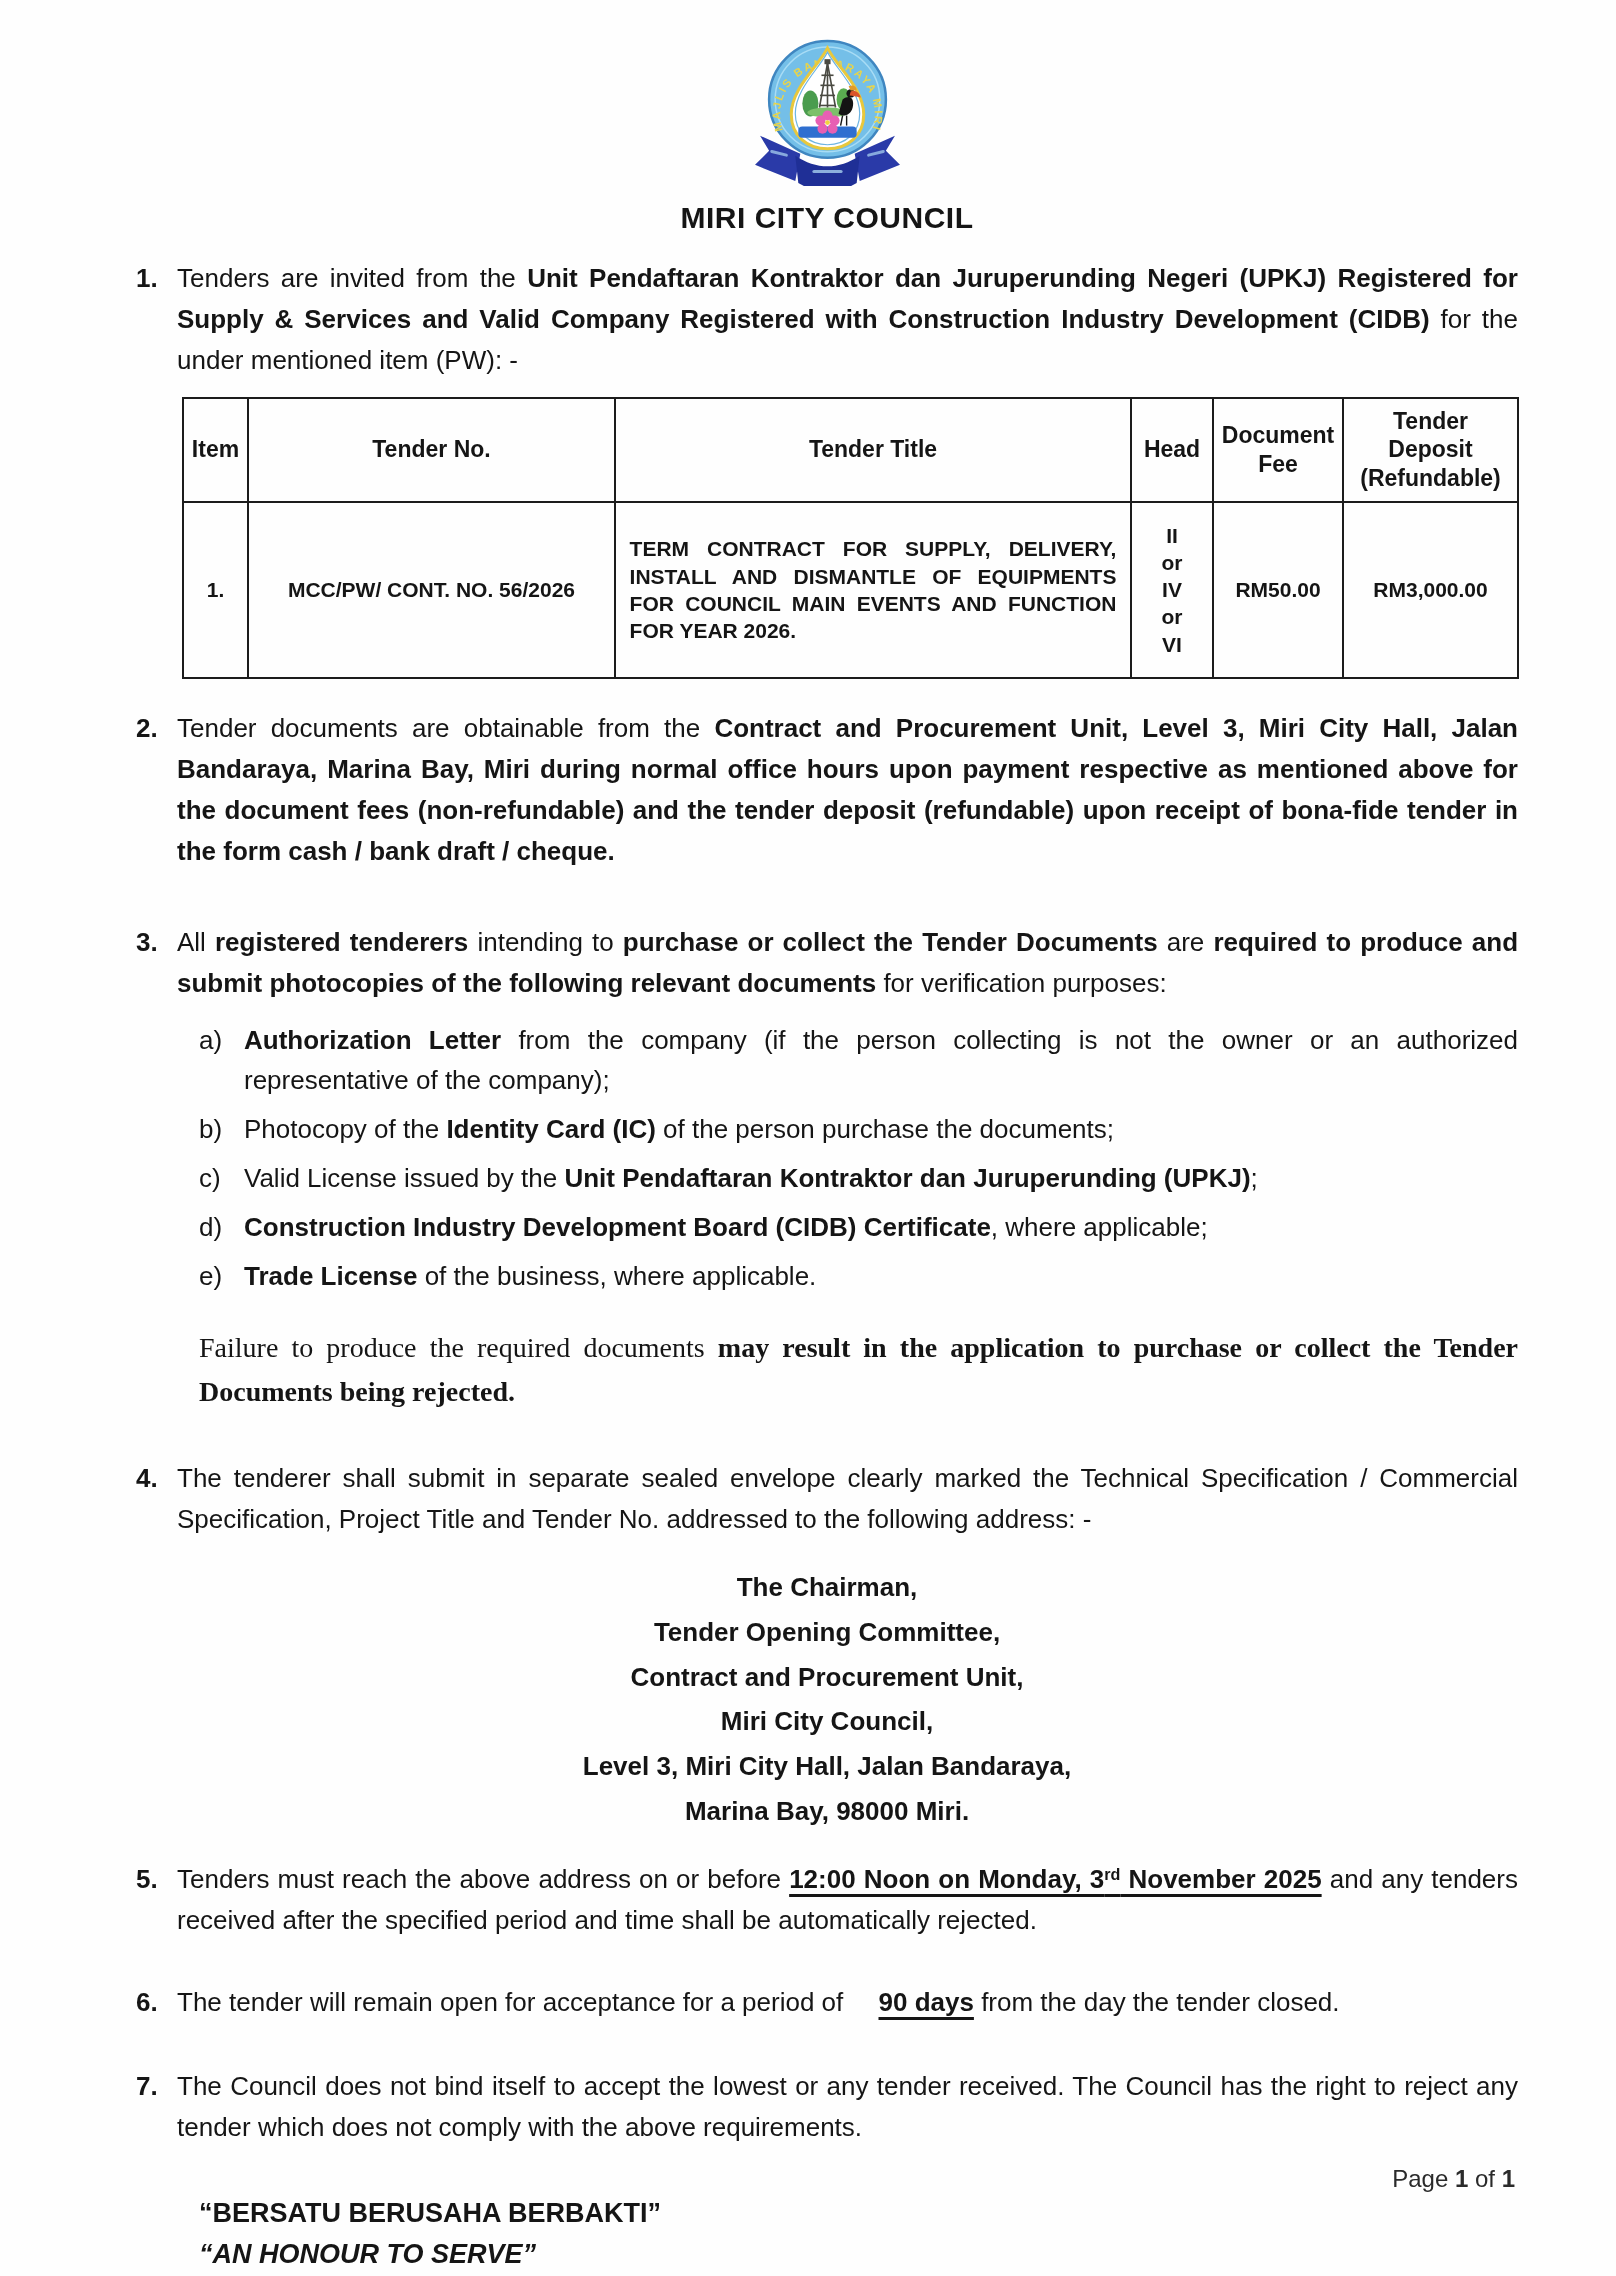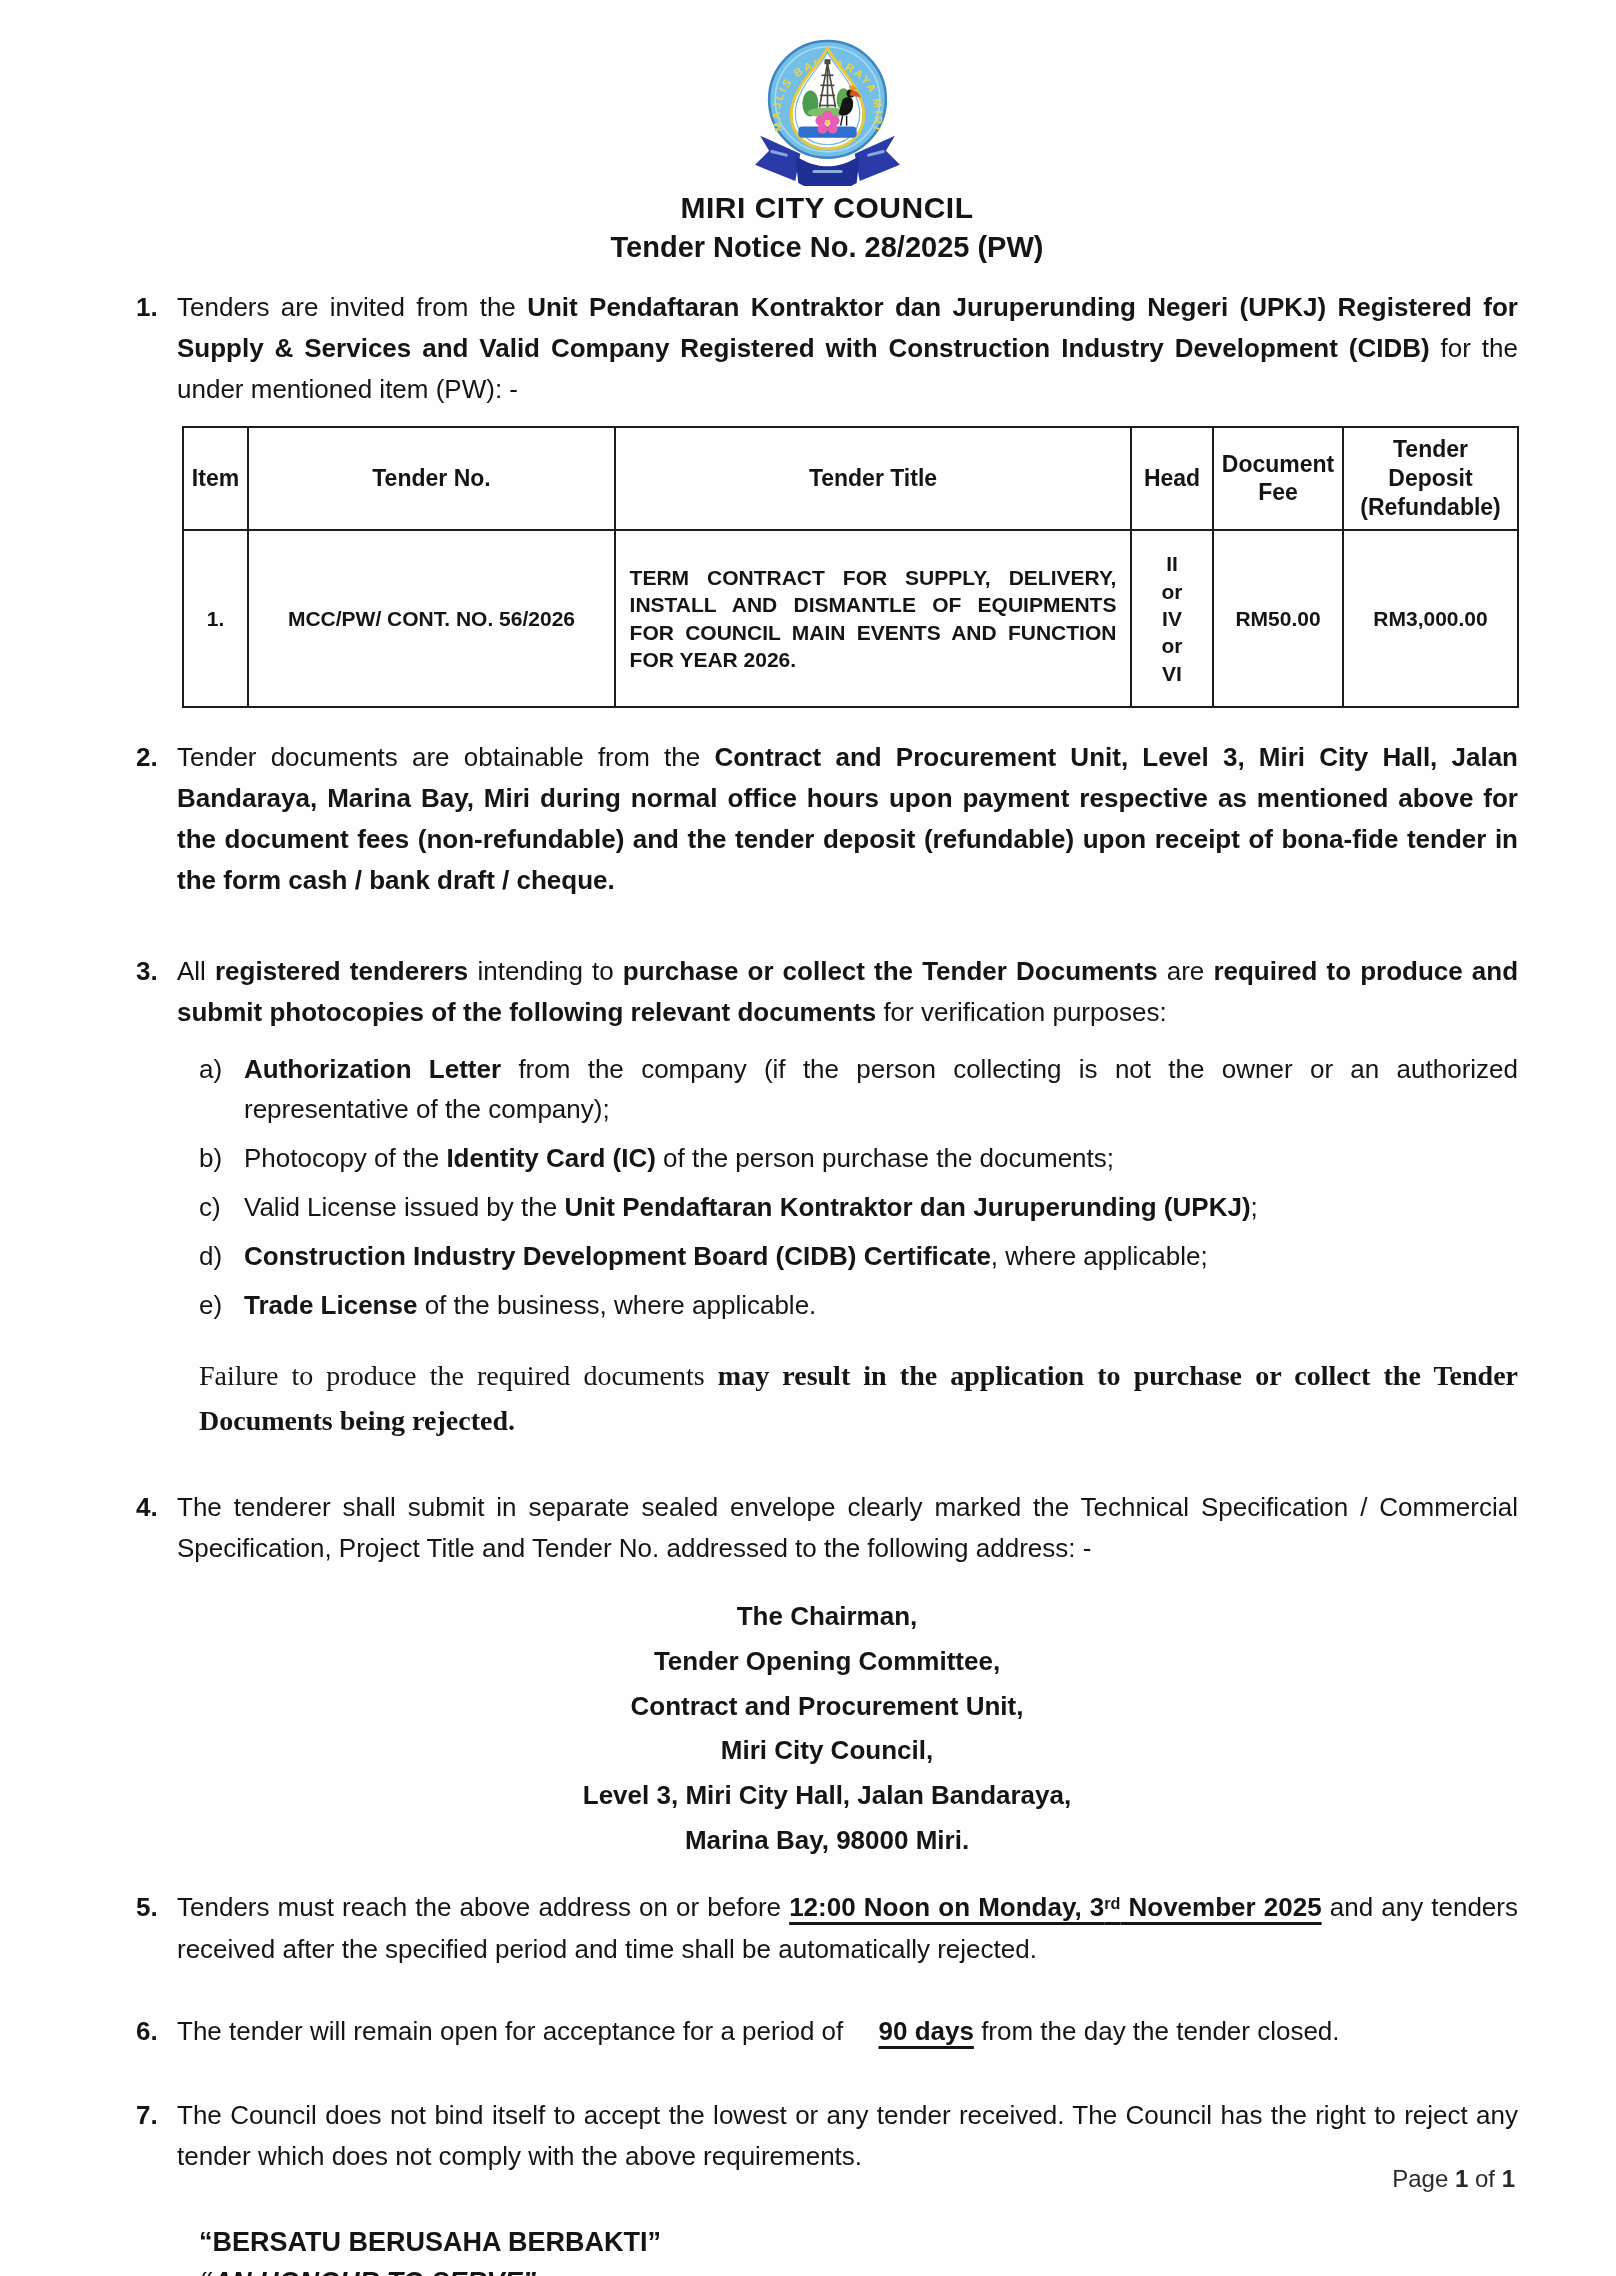--- a/index.html
+++ b/index.html
@@ -4,21 +4,21 @@
 <style>
   html,body{margin:0;padding:0;background:#ffffff;}
   .page{
     width:1617px;height:2276px;background:#fefefe;position:relative;
     font-family:"Liberation Sans","DejaVu Sans",sans-serif;color:#151515;
     box-sizing:border-box;padding:33px 99px 0 136px;overflow:hidden;
   }
   
   .doc-header{text-align:center;}
   .logo-wrap{display:flex;justify-content:center;}
-  .org-name{font-size:30px;font-weight:700;letter-spacing:0.5px;margin-top:5px;}
+  .org-name{font-size:30px;font-weight:700;letter-spacing:0.5px;margin-top:15px;}
   .notice-title{font-size:29px;font-weight:700;margin-top:5.8px;}
   
   .para{display:flex;margin-top:27px;font-size:26px;line-height:1.58;}
   .para .num{font-weight:700;width:41px;flex:none;}
   .para .ptext{flex:1;text-align:justify;}
   
   .tender-table{border-collapse:collapse;margin:15.5px 0 0 46px;width:1334px;table-layout:fixed;}
   .tender-table th,.tender-table td{border:2.9px solid #1c1c1c;vertical-align:middle;}
   .tender-table th{font-size:23px;font-weight:700;padding:7.8px 3.9px;white-space:pre-line;line-height:1.25;}
   .tender-table td{font-size:21px;font-weight:700;line-height:1.3;}
@@ -104,21 +104,20 @@
           <polygon points="58,120 18,102 27,117 13,131 53,147" fill="#2a3aa8"></polygon>
           <polygon points="112,120 152,102 143,117 157,131 117,147" fill="#2a3aa8"></polygon>
           <path d="M53 122 C74 136 96 136 117 122 L114 149 C96 160 74 160 56 149 Z" fill="#1f2f96"></path>
           <rect x="70" y="136" width="30" height="3" rx="1.5" fill="#9fc6ea" opacity="0.85"></rect>
           <rect x="28" y="118" width="18" height="3" rx="1.5" transform="rotate(14 37 119)" fill="#9fc6ea" opacity="0.8"></rect>
           <rect x="124" y="118" width="18" height="3" rx="1.5" transform="rotate(-14 133 119)" fill="#9fc6ea" opacity="0.8"></rect>
         </g>
       </svg>
     </div>
     <div class="org-name">MIRI CITY COUNCIL</div>
-    <div class="notice-title">Tender Notice No. 28/2025 (PW)</div>
   </div>
 
   <div class="para" style="margin-top:23px;">
     <span class="num">1.</span>
     <span class="ptext"><span>Tenders are invited from the </span><span style="font-weight: 700;">Unit Pendaftaran Kontraktor dan Juruperunding Negeri (UPKJ) Registered for Supply &amp; Services and Valid Company Registered with Construction Industry Development (CIDB)</span><span> for the under mentioned item (PW): -</span></span>
   </div>
 
   <table class="tender-table">
     <colgroup>
       <col class="col-item">

